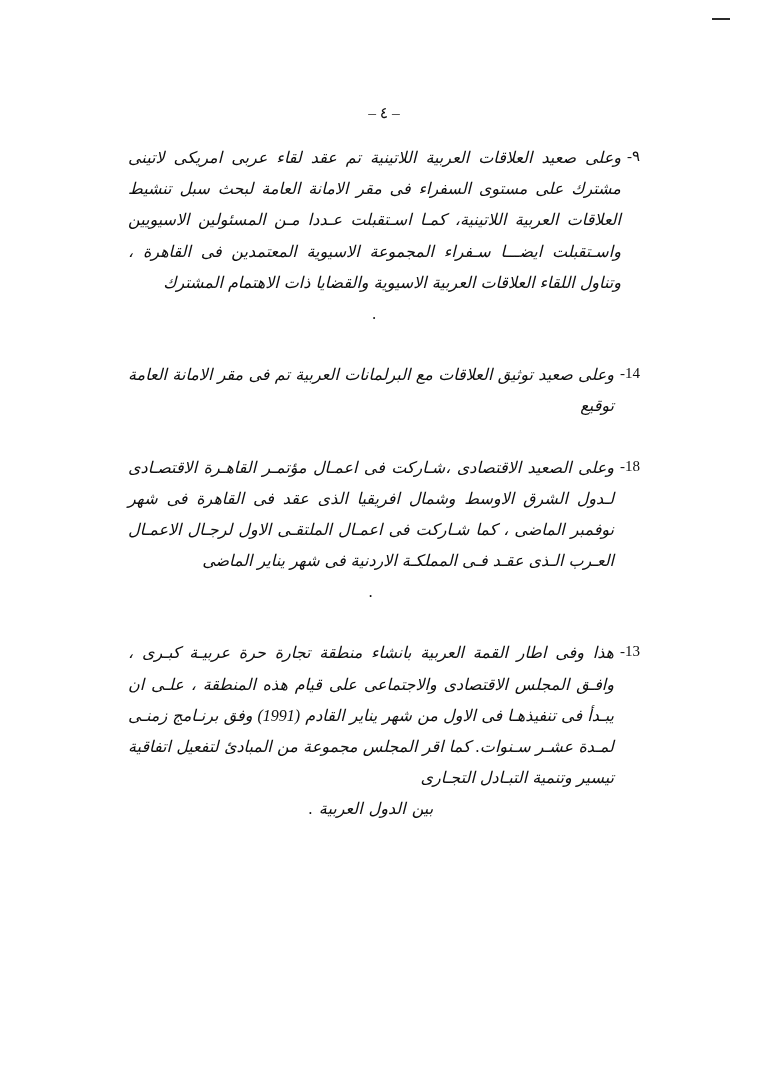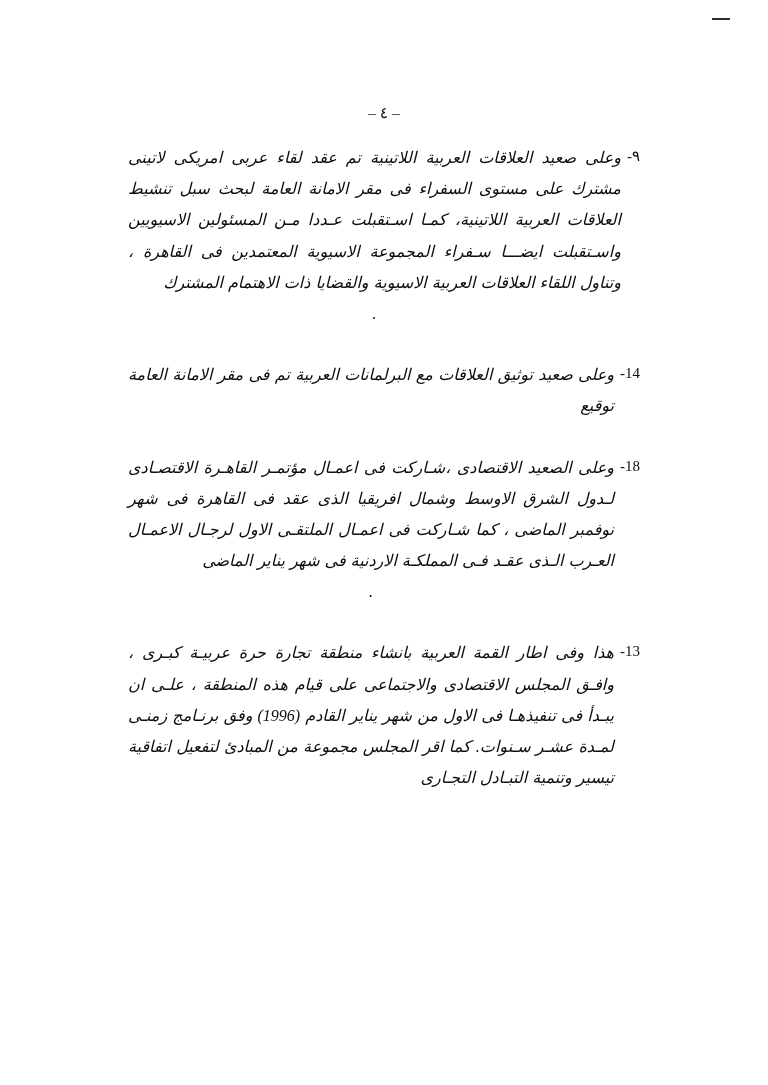--- a/index.html
+++ b/index.html
@@ -110,18 +110,19 @@
       <div class="para-num">18-</div>
       <div class="para-body">
         <span>وعلى الصعيد الاقتصادى ،شـاركت فى اعمـال مؤتمـر القاهـرة الاقتصـادى لـدول الشرق الاوسط وشمال افريقيا الذى عقد فى القاهرة فى شهر نوفمبر الماضى ، كما شـاركت فى اعمـال  الملتقـى الاول لرجـال الاعمـال العـرب الـذى عقـد فـى المملكـة الاردنية فى شهر يناير الماضى</span>
         <span class="last-line">.</span>
       </div>
     </div>
 
     <div class="para p12">
       <div class="para-num">13-</div>
       <div class="para-body">
-        <span>هذا وفى اطار القمة العربية بانشاء منطقة تجارة حرة  عربيـة كبـرى ، وافـق المجلس الاقتصادى والاجتماعى على قيام هذه المنطقة ، علـى ان يبـدأ فى تنفيذهـا فى الاول من شهر يناير القادم (1996) وفق  برنـامج زمنـى لمـدة عشـر سـنوات. كما اقر المجلس مجموعة من المبادئ لتفعيل اتفاقية تيسير وتنمية التبـادل التجـارى</span>
+        <span>هذا وفى اطار القمة العربية بانشاء منطقة تجارة حرة  عربيـة كبـرى ، وافـق المجلس الاقتصادى والاجتماعى على قيام هذه المنطقة ، علـى ان يبـدأ فى تنفيذهـا فى الاول من شهر يناير القادم (1991) وفق  برنـامج زمنـى لمـدة عشـر سـنوات. كما اقر المجلس مجموعة من المبادئ لتفعيل اتفاقية تيسير وتنمية التبـادل التجـارى</span>
+        <span class="last-line">بين الدول العربية .</span>
       </div>
     </div>
 
   </div>
 </div>
 
 </body></html>

